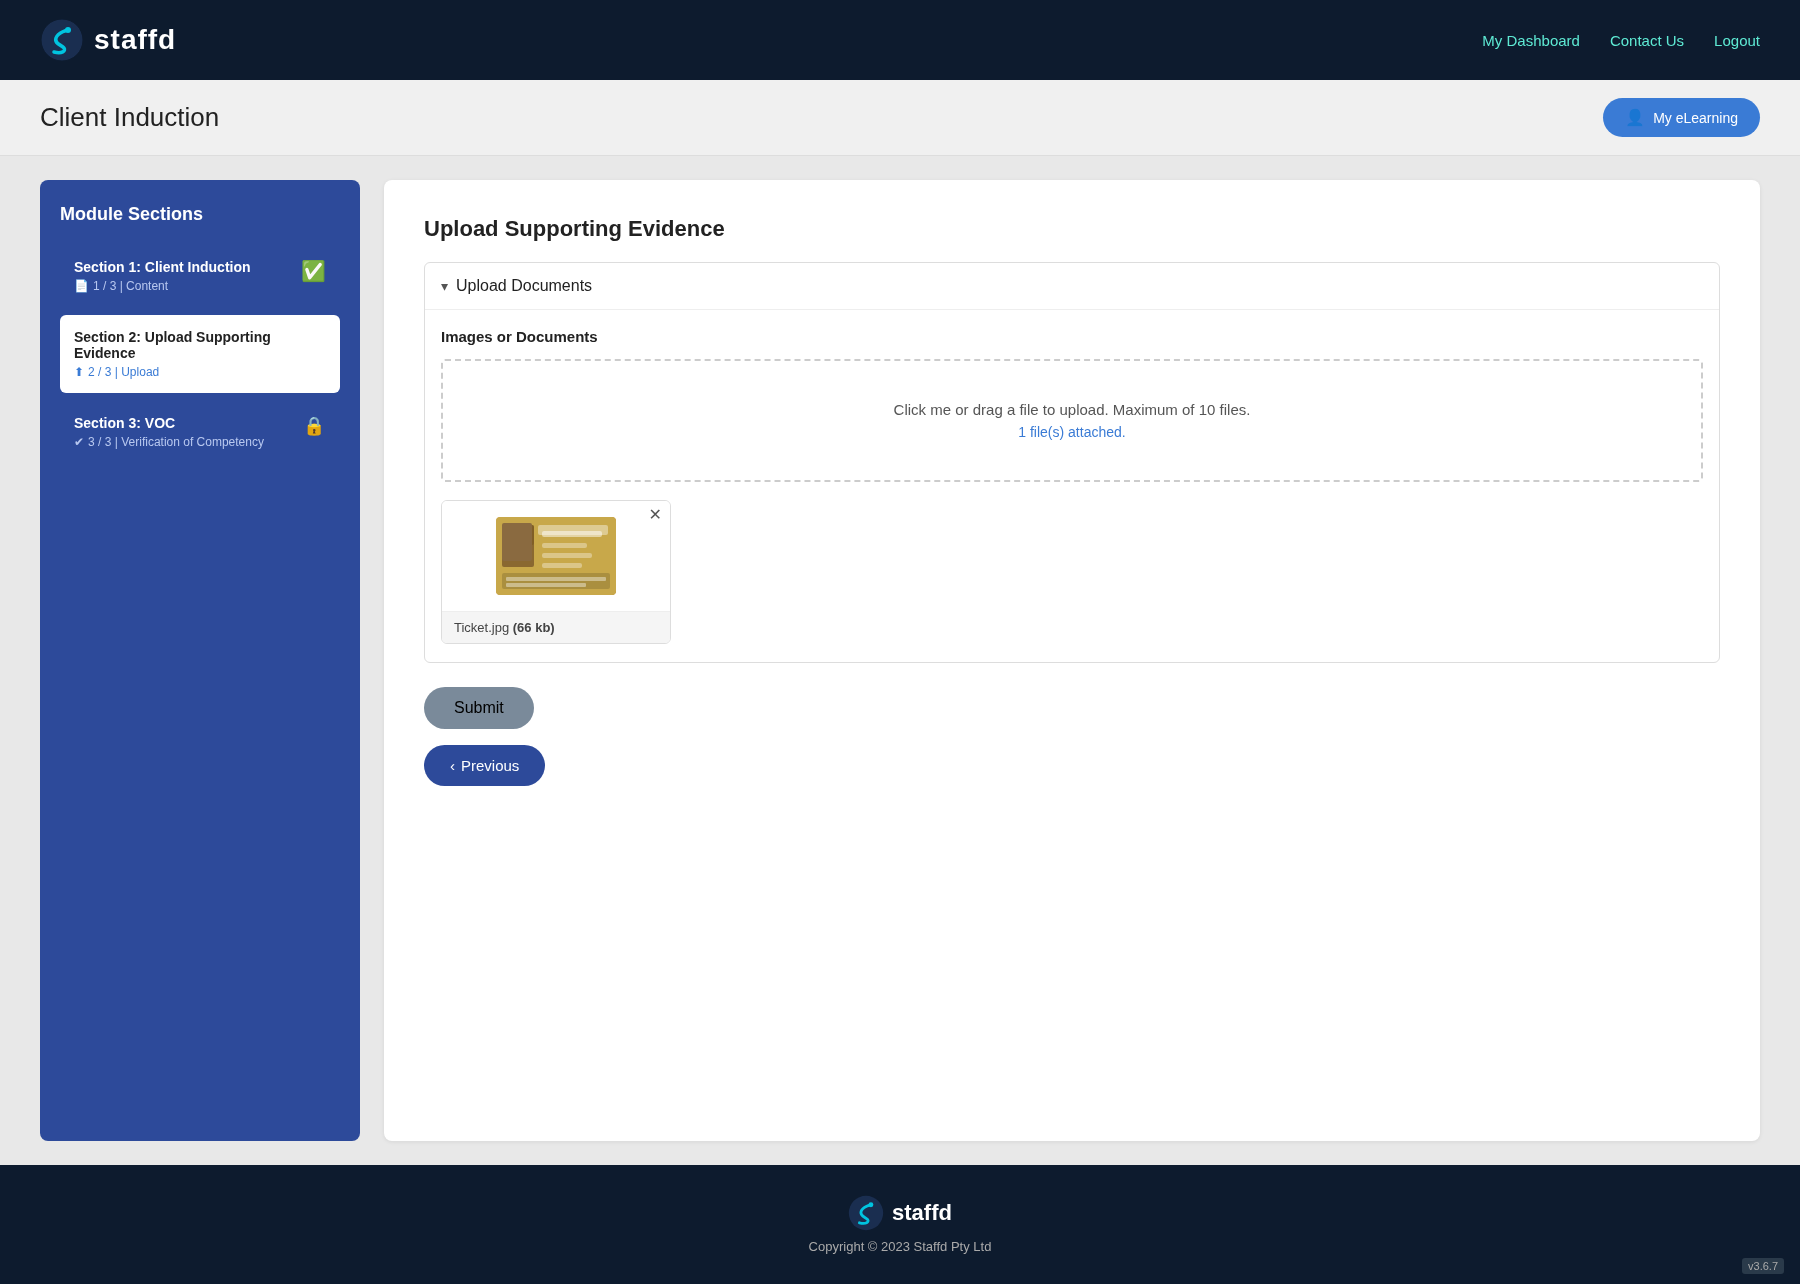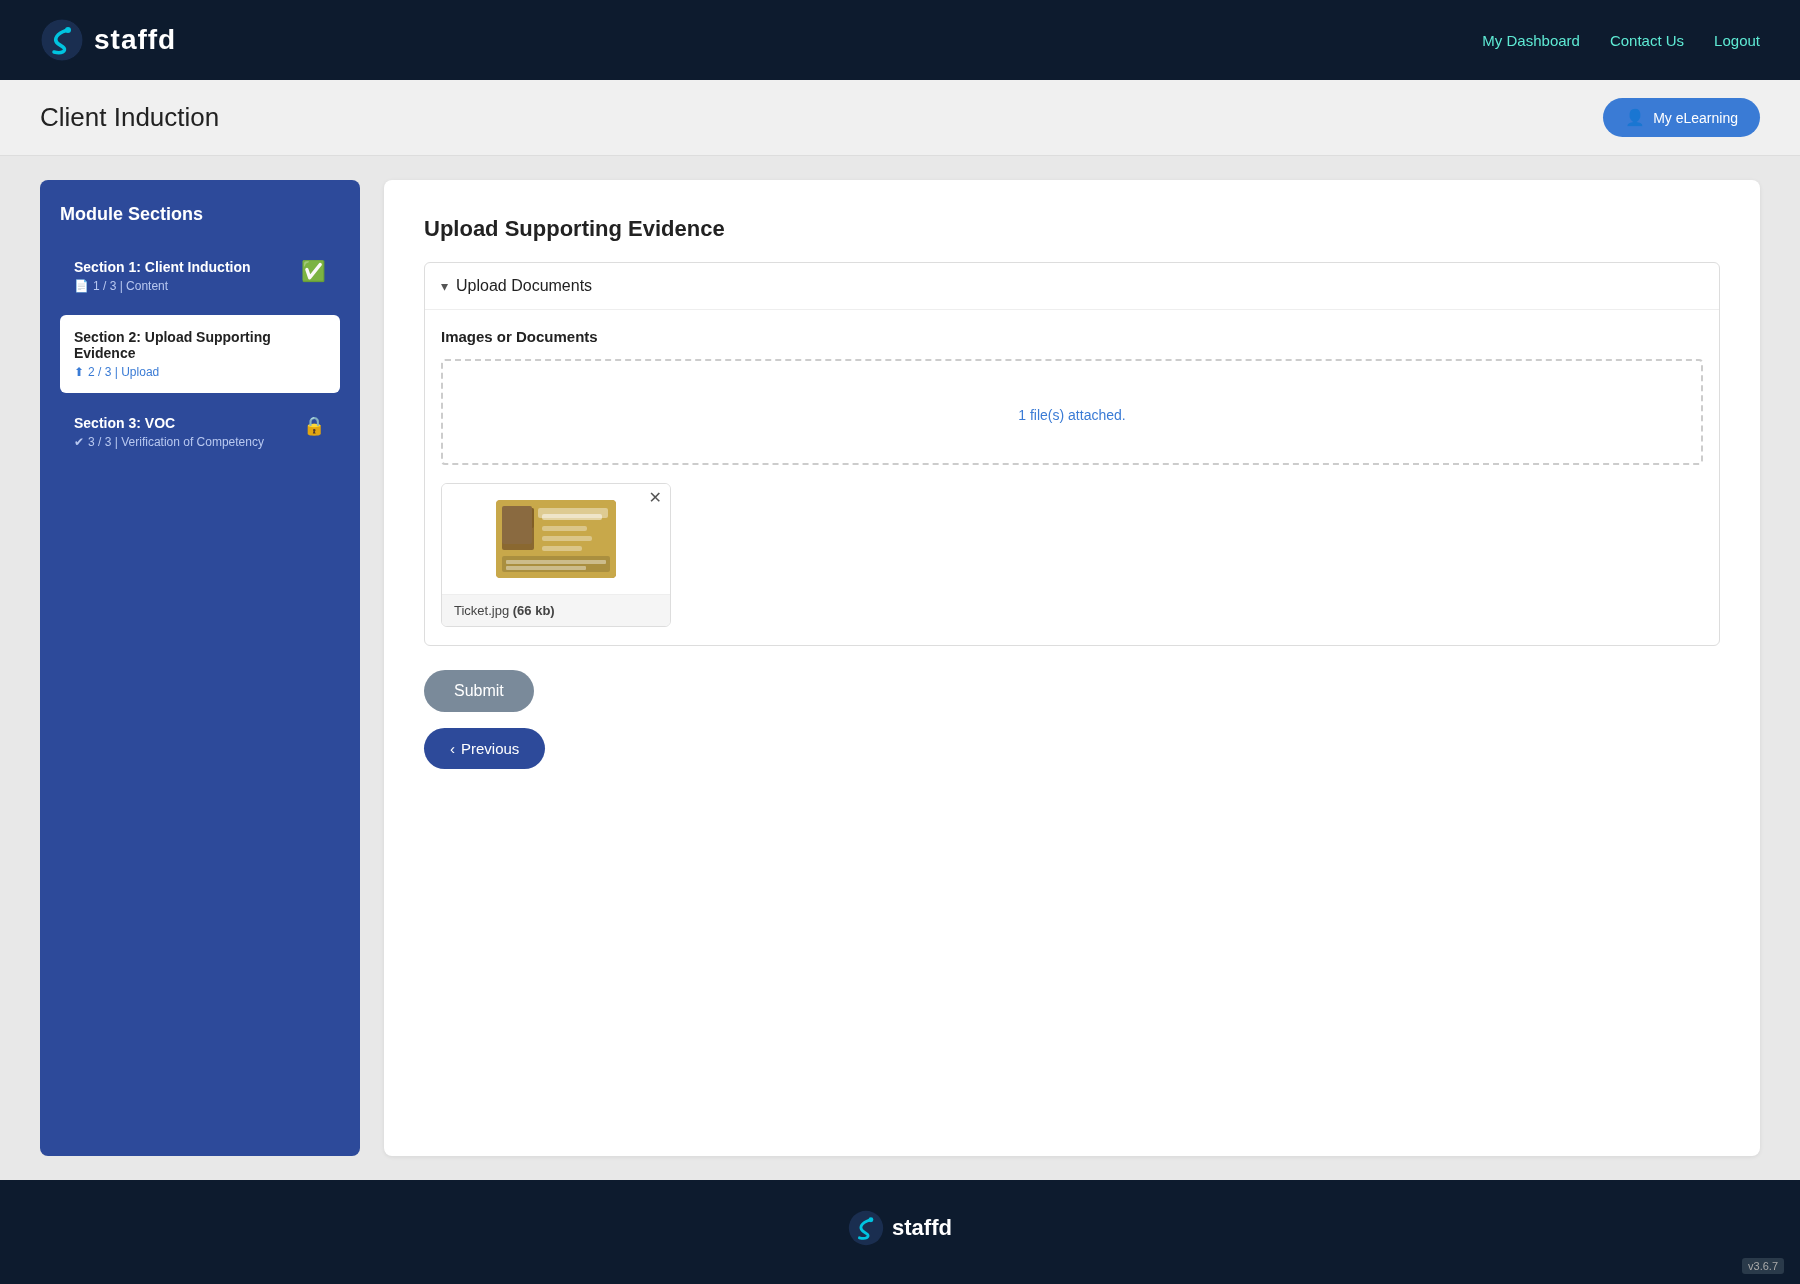--- a/index.html
+++ b/index.html
@@ -274,21 +274,21 @@
       background: #f5f5f5;
       padding: 8px 12px;
       font-size: 13px;
       color: #444;
       border-top: 1px solid #eee;
     }
 
     
     .btn-submit {
       background: #7a8a9a;
-      color: #ffffff;
+      color: #000000;
       border: none;
       border-radius: 24px;
       padding: 12px 30px;
       font-size: 16px;
       cursor: pointer;
       margin-right: 12px;
       margin-bottom: 12px;
       text-align: center;
     }
     .btn-previous {
@@ -423,20 +423,21 @@
 
     <div class="upload-section">
       <div class="upload-section-header">
         <span class="chevron-down">▾</span>
         <span class="upload-section-label">Upload Documents</span>
       </div>
       <div class="upload-section-body">
         <div class="images-label">Images or Documents</div>
 
         <div class="drop-zone">
+          <div class="drop-zone-text">Click me or drag a file to upload. Maximum of 10 files.</div>
           <div class="drop-zone-link">1 file(s) attached.</div>
         </div>
 
         <div class="file-preview-card">
           <div class="file-preview-image-area">
             <div class="id-card-sim">
               <svg width="120" height="78" viewBox="0 0 120 78">
                 <rect width="120" height="78" rx="4" fill="#c8a84a"></rect>
                 <rect x="6" y="8" width="32" height="42" rx="2" fill="#8a6830"></rect>
                 <rect x="6" y="8" width="32" height="20" rx="2" fill="#7a5820" opacity="0.6"></rect>
@@ -472,15 +473,16 @@
 
 <footer class="footer">
   <div class="footer-logo">
     <svg width="36" height="36" viewBox="0 0 44 44" xmlns="http://www.w3.org/2000/svg">
       <circle cx="22" cy="22" r="21" fill="#1a2e50"></circle>
       <path d="M28 12 C28 12, 18 14, 16 20 C14 26, 22 27, 24 30 C26 33, 22 36, 14 34" stroke="#00c4e0" stroke-width="3.5" fill="none" stroke-linecap="round"></path>
       <circle cx="28" cy="12" r="3" fill="#00c4e0"></circle>
     </svg>
     <span class="footer-logo-text">staffd</span>
   </div>
+  <div class="footer-copy">Copyright © 2023 Staffd Pty Ltd</div>
 </footer>
 
 <div class="version-badge">v3.6.7</div>
 
 </body></html>

